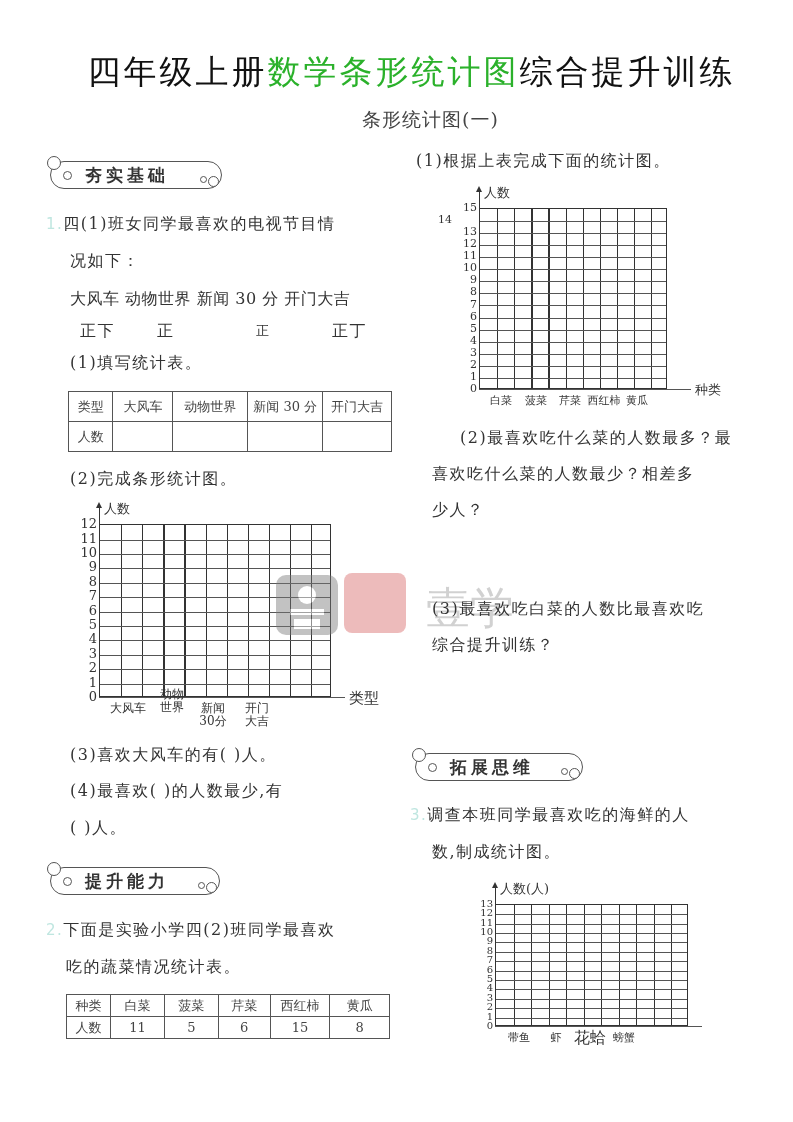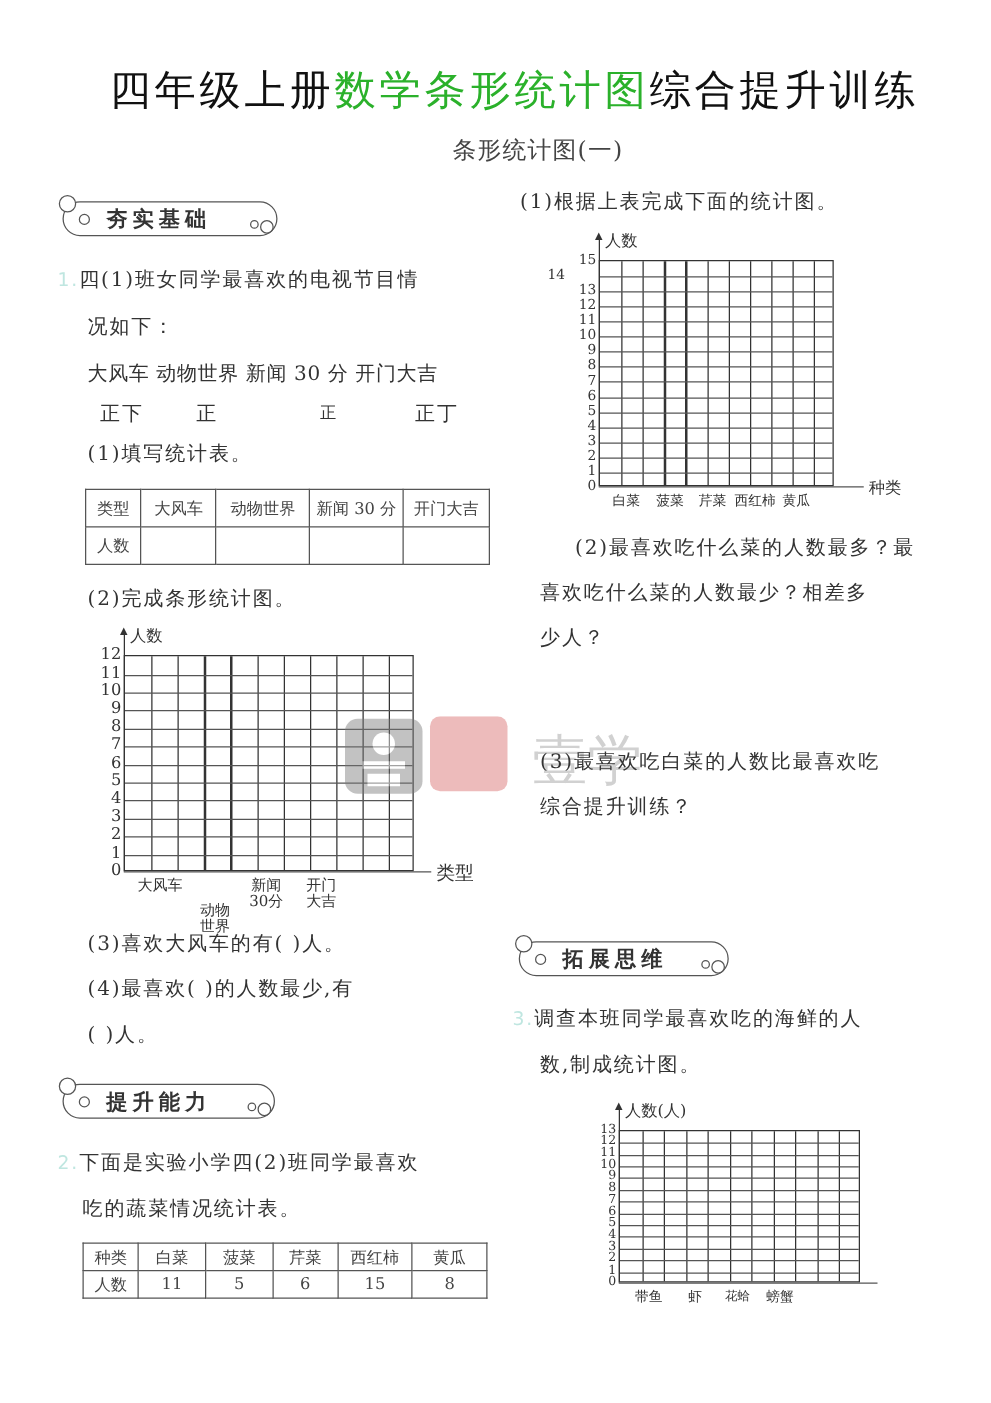--- a/index.html
+++ b/index.html
@@ -114,21 +114,21 @@
     <div class="ytick" style="left:79px;top:633.4px;font-size:13px;">4</div>
     <div class="ytick" style="left:79px;top:619px;font-size:13px;">5</div>
     <div class="ytick" style="left:79px;top:604.6px;font-size:13px;">6</div>
     <div class="ytick" style="left:79px;top:590.2px;font-size:13px;">7</div>
     <div class="ytick" style="left:79px;top:575.8px;font-size:13px;">8</div>
     <div class="ytick" style="left:79px;top:561.4px;font-size:13px;">9</div>
     <div class="ytick" style="left:79px;top:547px;font-size:13px;">10</div>
     <div class="ytick" style="left:79px;top:532.6px;font-size:13px;">11</div>
     <div class="ytick" style="left:79px;top:518.2px;font-size:13px;">12</div>
     <div class="xlabel" style="left:103px;width:50px;top:702px;font-size:12px;">大风车</div>
-    <div class="xlabel" style="left:147px;width:50px;top:722px;font-size:12px;">动物<br>世界</div>
+    <div class="xlabel" style="left:147px;width:50px;top:688px;font-size:12px;">动物<br>世界</div>
     <div class="xlabel" style="left:188px;width:50px;top:702px;font-size:12px;">新闻<br>30分</div>
     <div class="xlabel" style="left:232px;width:50px;top:702px;font-size:12px;">开门<br>大吉</div>
   </div>
 
 <div class="abs q" style="left:70px;top:738px;">(3)喜欢大风车的有(        )人。</div>
 <div class="abs q" style="left:70px;top:774px;">(4)最喜欢(              )的人数最少,有</div>
 <div class="abs q" style="left:70px;top:811px;">(          )人。</div>
 
 <div class="abs badge" style="left:50px;top:867px;width:170px;">
   <span class="circ" style="left:-4px;top:-6px;width:12px;height:12px;"></span>
@@ -290,15 +290,15 @@
     <div class="ytick" style="left:475px;top:963.6px;font-size:10px;">6</div>
     <div class="ytick" style="left:475px;top:954.2px;font-size:10px;">7</div>
     <div class="ytick" style="left:475px;top:944.8px;font-size:10px;">8</div>
     <div class="ytick" style="left:475px;top:935.4px;font-size:10px;">9</div>
     <div class="ytick" style="left:475px;top:926px;font-size:10px;">10</div>
     <div class="ytick" style="left:475px;top:916.6px;font-size:10px;">11</div>
     <div class="ytick" style="left:475px;top:907.2px;font-size:10px;">12</div>
     <div class="ytick" style="left:475px;top:897.8px;font-size:10px;">13</div>
     <div class="xlabel" style="left:494px;width:50px;top:1031px;font-size:11px;">带鱼</div>
     <div class="xlabel" style="left:531px;width:50px;top:1031px;font-size:11px;">虾</div>
-    <div class="xlabel" style="left:565px;width:50px;top:1031px;font-size:10px;">花蛤</div>
+    <div class="xlabel" style="left:565px;width:50px;top:1031px;font-size:16px;">花蛤</div>
     <div class="xlabel" style="left:599px;width:50px;top:1031px;font-size:11px;">螃蟹</div>
   </div>
 
 </body></html>

